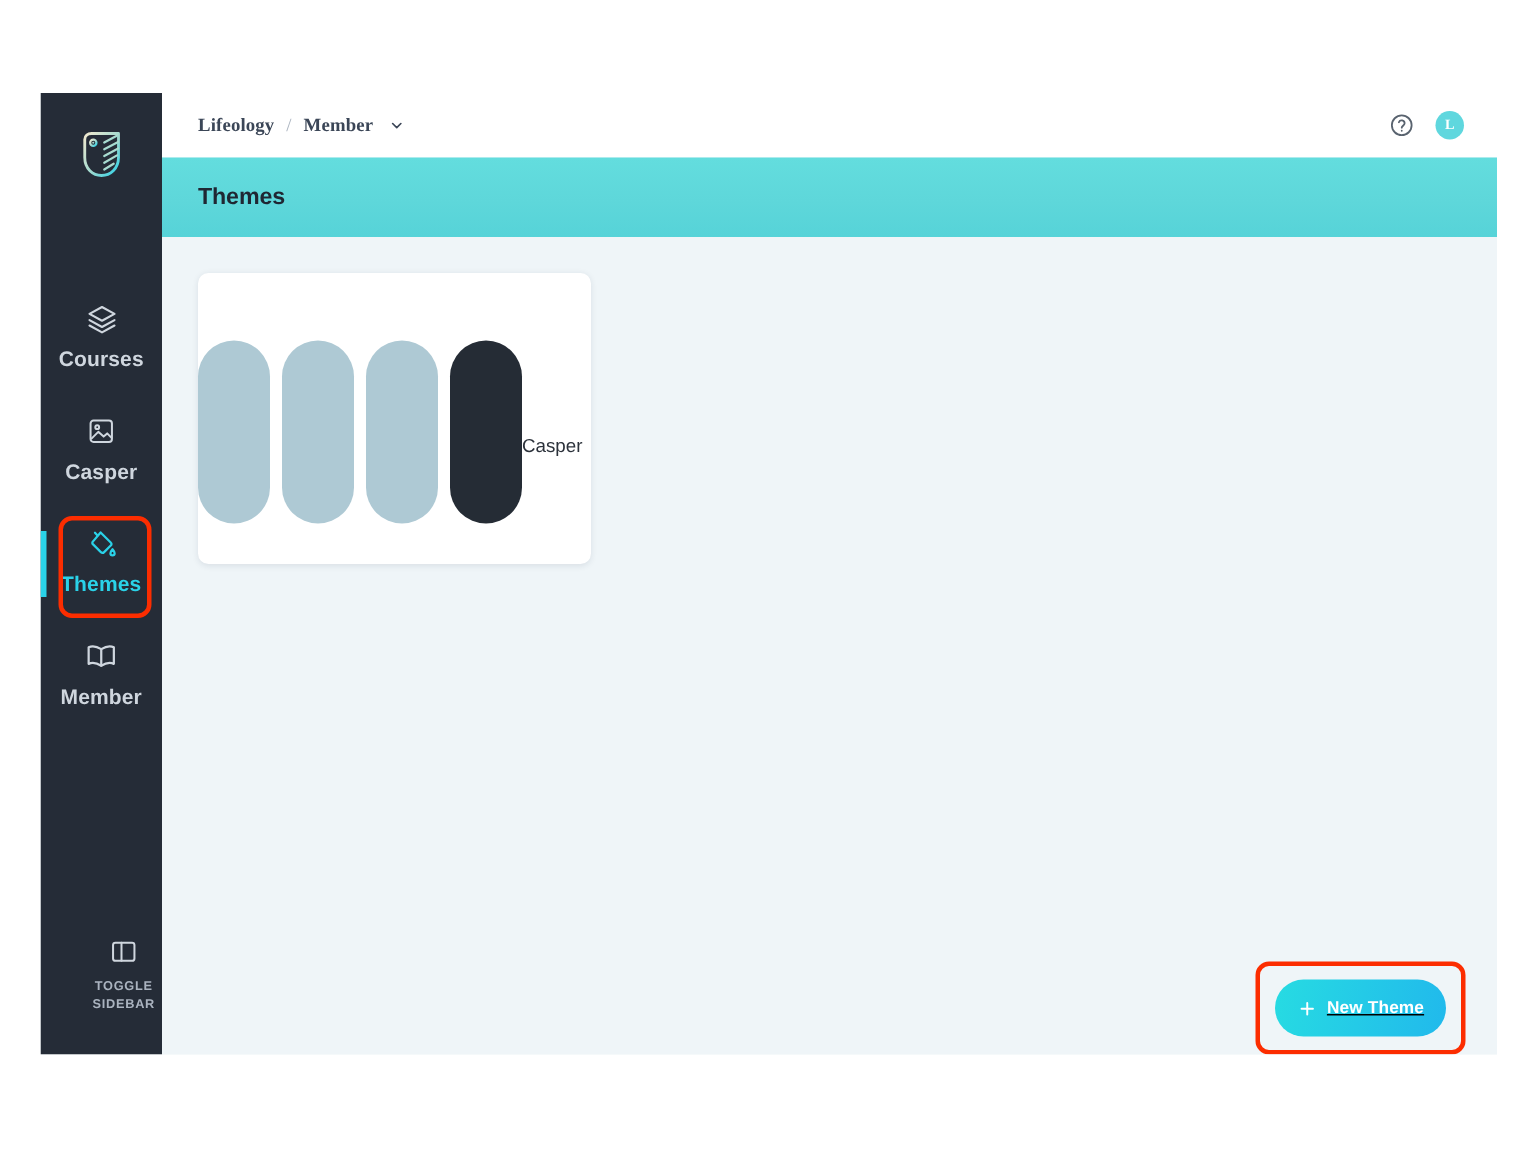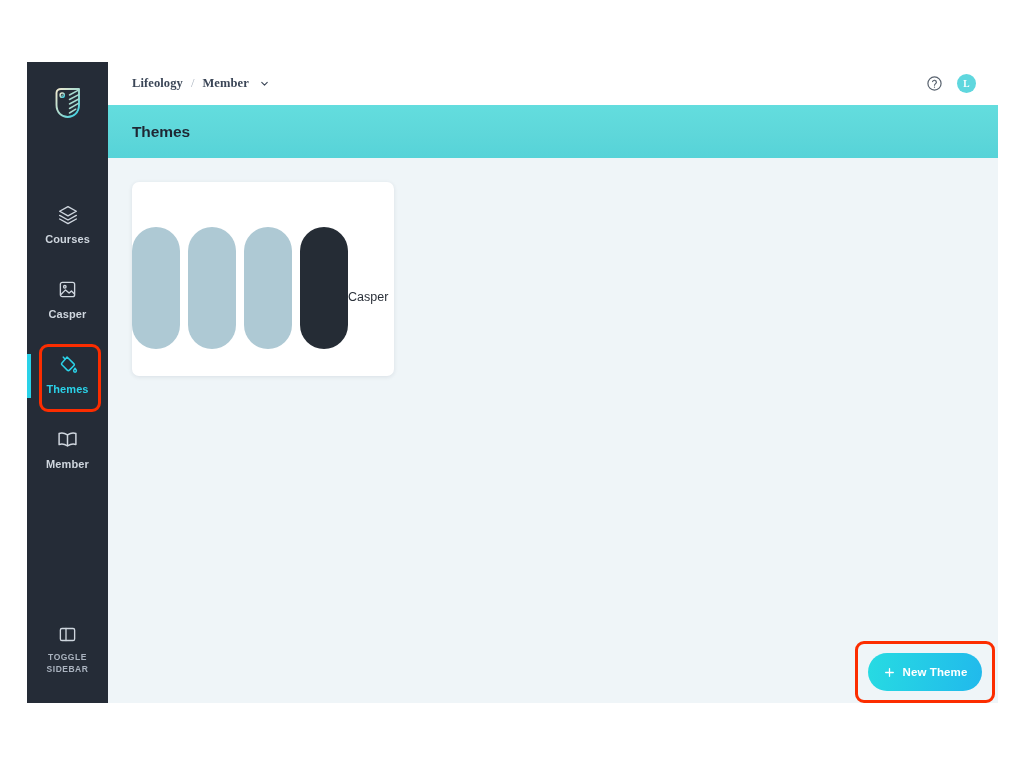--- a/index.html
+++ b/index.html
@@ -50,21 +50,21 @@
     position:relative;
     cursor:pointer;
   }
   .nav-item .nav-icon {
     height:22px;
     display:flex; align-items:center; justify-content:center;
     color:#cfd6de;
   }
   .nav-item .nav-label {
     margin-top:7px;
-    font-size:11px;
+    font-size:14px;
     font-weight:bold;
     color:#cfd6de;
     letter-spacing:.1px;
     line-height:1.25;
     text-align:center;
     white-space:nowrap;
   }
   .nav-item.active .nav-icon,
   .nav-item.active .nav-label { color:#2ad2e8; }
   .nav-item.active::before {
@@ -80,21 +80,21 @@
     position:absolute;
     left:12px; top:-6px;
     width:56px; height:62px;
     border:3px solid #fc2d00;
     border-radius:9px;
     pointer-events:none;
   }
 
   #toggle-sidebar {
     position:absolute;
-    bottom:28px; left:0; width:100%;
+    bottom:28px; left:15px; width:100%;
     display:flex; flex-direction:column;
     align-items:center; justify-content:center;
     cursor:pointer;
   }
   #toggle-sidebar .nav-icon { color:#cfd6de; height:22px; display:flex; align-items:center; }
   #toggle-sidebar .nav-label {
     margin-top:7px;
     font-size:8.5px; font-weight:bold;
     color:#aab3bf;
     letter-spacing:.5px;
@@ -169,21 +169,21 @@
   .swatches { display:flex; gap:8px; }
   .swatch { width:48px; height:122px; border-radius:24px; }
   .theme-name {
     margin-top:18px;
     font-size:12.5px; color:#2b313a;
   }
 
   
   #new-theme-wrap {
     position:absolute;
-    right:16px; bottom:12px;
+    right:34px; bottom:12px;text-decoration:underline;
   }
   #new-theme-btn {
     width:114px; height:38px;
     border:none;
     border-radius:19px;
     background:linear-gradient(100deg,#27dbe2 0%,#21b9ec 100%);
     color:#ffffff;
     font-family:"Liberation Sans", sans-serif;
     font-size:11.5px; font-weight:bold;
     letter-spacing:.1px;

